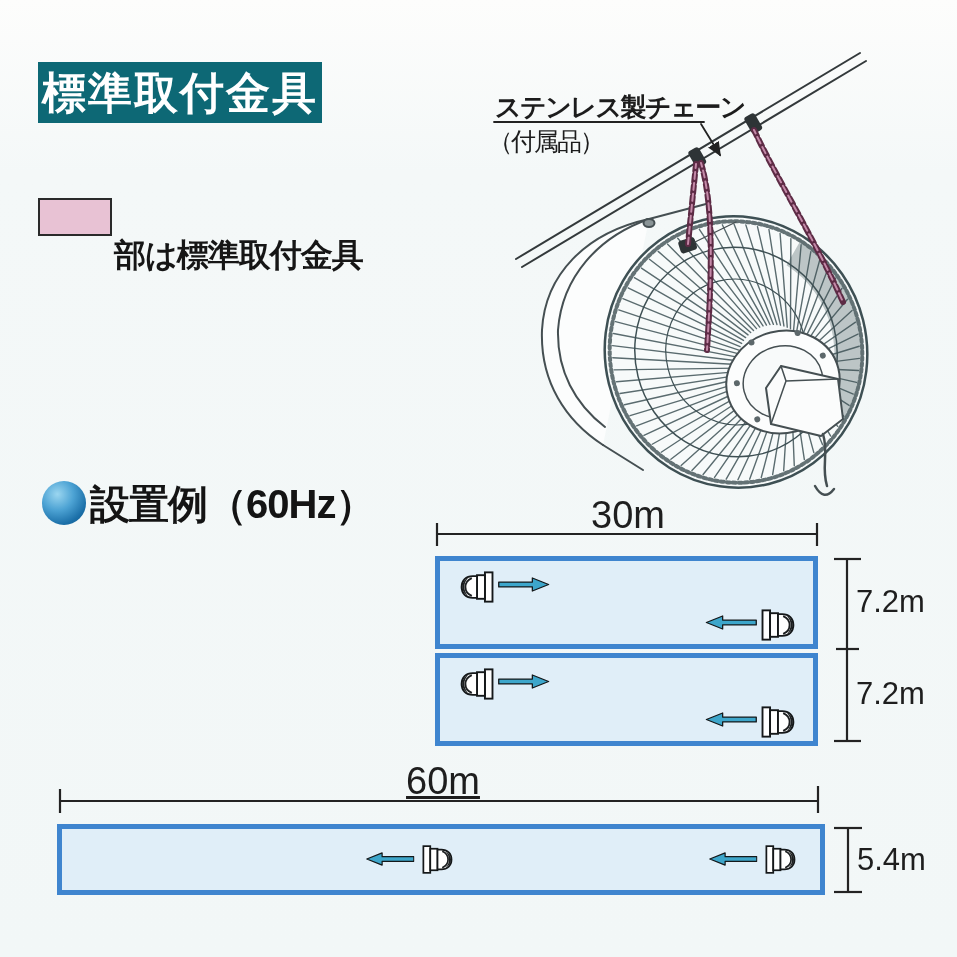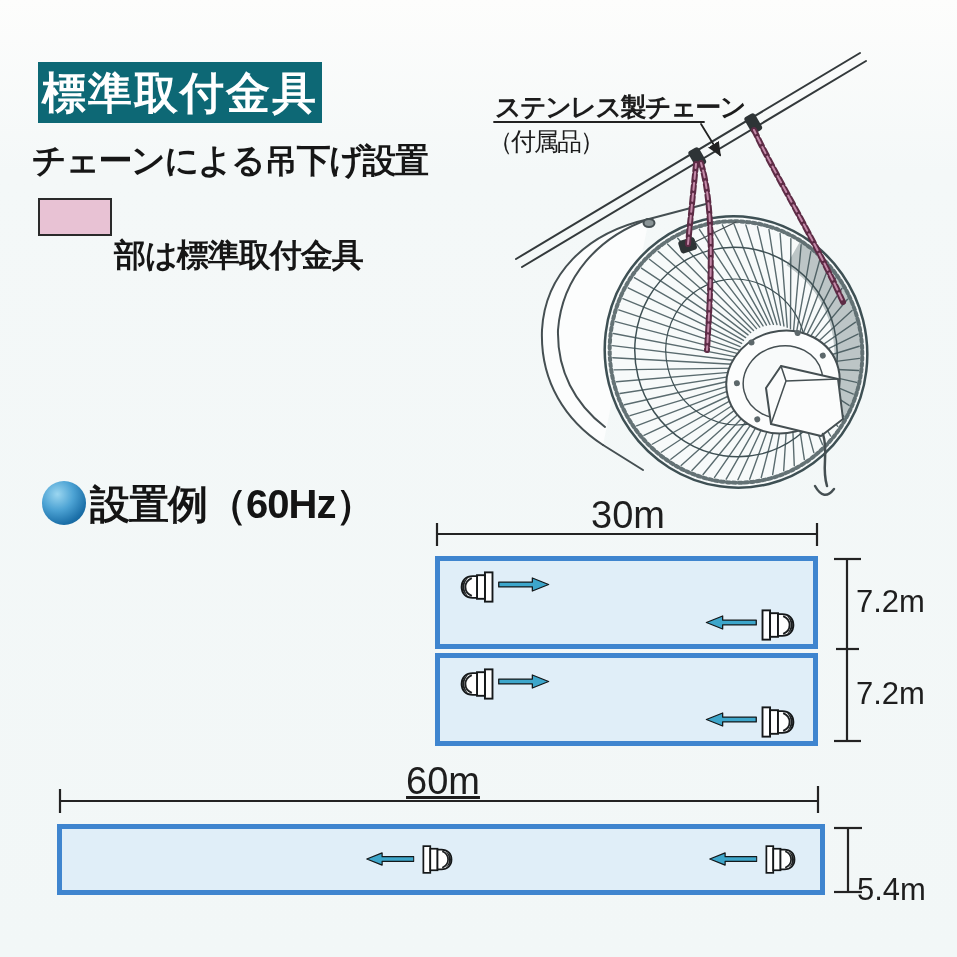--- a/index.html
+++ b/index.html
@@ -198,21 +198,20 @@
       <line x1="60" y1="789" x2="60" y2="813"></line>
       <line x1="818" y1="786" x2="818" y2="813"></line>
       <line x1="848" y1="828" x2="848" y2="892"></line>
       <line x1="834" y1="828" x2="862" y2="828"></line>
       <line x1="834" y1="892" x2="862" y2="892"></line>
     </g>
   </svg>
 
   <div class="abs hud banner" style="left:38px;top:62px;">標準取付金具</div>
 
-  <div class="abs hud subtitle" style="left:32px;top:138px;">チェーンによる吊下げ設置</div>
 
   <div class="abs hud legend-swatch" style="left:38px;top:198px;"></div>
   <div class="abs hud legend-label" style="left:114px;top:198px;">部は標準取付金具</div>
 
   <div class="abs hud chain-label" style="left:495px;top:90px;">ステンレス製チェーン</div>
   <div class="abs hud chain-label2" style="left:488px;top:125px;">（付属品）</div>
 
   <div class="abs hud bullet" style="left:42px;top:481px;"></div>
   <div class="abs hud section-title" style="left:90px;top:477px;">設置例（60Hz）</div>
 
@@ -273,15 +272,15 @@
     <svg class="abs" style="left:703px;top:12px;" width="31" height="37" viewBox="0 0 36 40">
       <use href="#sym-fan-left"></use>
     </svg>
     <svg class="abs" style="left:646px;top:23px;" width="50" height="14" viewBox="0 0 56 16">
       <g transform="translate(56,0) scale(-1,1)">
           <use href="#sym-arrow-right"></use>
         </g>
     </svg>
   </div>
 
-  <div class="abs hud dim-label-sm" style="left:857px;top:872px;">5.4m</div>
+  <div class="abs hud dim-label-sm" style="left:857px;top:842px;">5.4m</div>
 
 </div>
 
 </body></html>

